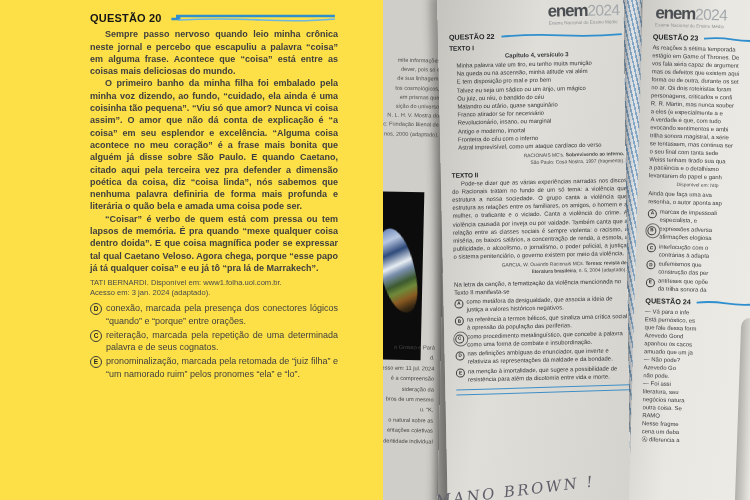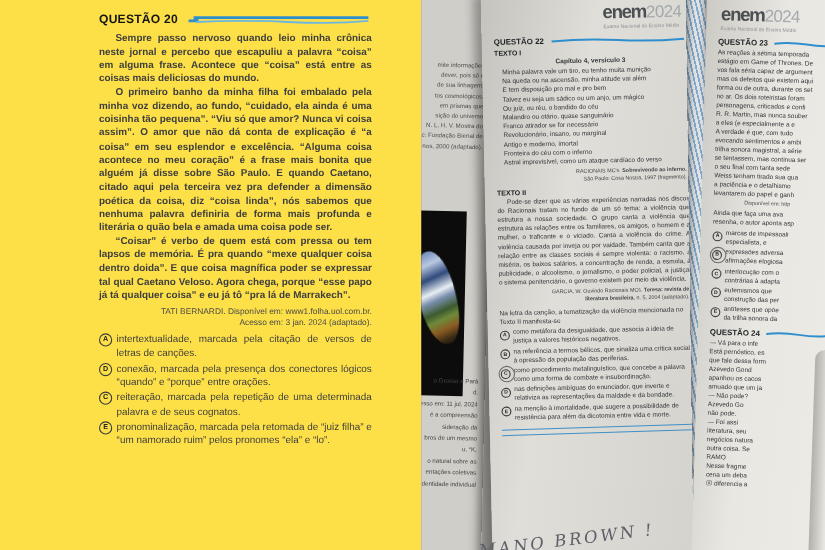--- a/index.html
+++ b/index.html
@@ -7,21 +7,21 @@
        font-family:"Liberation Sans",sans-serif;}
   .stage{position:relative;width:750px;height:500px;overflow:hidden;}
 
   
   .doc{position:absolute;left:0;top:0;width:383px;height:500px;background:#fde047;color:#3e3e3e;}
   .doc-inner{position:absolute;left:90px;top:12px;width:248px;font-size:9px;line-height:12.3px;text-align:justify;}
   .doc-title-row{display:flex;align-items:center;gap:6px;margin-bottom:4px;}
   .doc-title{font-weight:bold;font-size:11px;color:#161616;letter-spacing:.2px;white-space:nowrap;}
   .doc-squiggle{flex:1;height:8px;}
   .doc p{margin:0;text-indent:15px;font-weight:bold;}
-  .doc-source{text-align:right;font-size:7.6px;line-height:10px;color:#4a4a4a;margin:4px 0 2px;}
+  .doc-source{text-align:left;font-size:7.6px;line-height:10px;color:#4a4a4a;margin:4px 0 2px;}
   .doc-stem{margin-top:5px;text-indent:0;}
   .opts{margin-top:4px;}
   .opt-row{display:flex;margin-bottom:2px;}
   .opt-letter{width:10px;height:10px;border:1px solid #3c3c3c;border-radius:50%;display:inline-flex;
       align-items:center;justify-content:center;font-size:6.5px;font-weight:bold;flex:none;
       margin:1px 4px 0 0;color:#222;position:relative;background:transparent;}
   .opt-text{flex:1;}
 
   
   .photo{position:absolute;left:383px;top:0;width:367px;height:500px;background:#a3a19d;overflow:hidden;
@@ -105,24 +105,20 @@
           <p>Sempre passo nervoso quando leio minha crônica neste jornal e percebo que escapuliu a palavra “coisa” em alguma frase. Acontece que “coisa” está entre as coisas mais deliciosas do mundo.</p>
           <p>O primeiro banho da minha filha foi embalado pela minha voz dizendo, ao fundo, “cuidado, ela ainda é uma coisinha tão pequena”. “Viu só que amor? Nunca vi coisa assim”. O amor que não dá conta de explicação é “a coisa” em seu esplendor e excelência. “Alguma coisa acontece no meu coração” é a frase mais bonita que alguém já disse sobre São Paulo. E quando Caetano, citado aqui pela terceira vez pra defender a dimensão poética da coisa, diz “coisa linda”, nós sabemos que nenhuma palavra definiria de forma mais profunda e literária o quão bela e amada uma coisa pode ser.</p>
           <p>“Coisar” é verbo de quem está com pressa ou tem lapsos de memória. É pra quando “mexe qualquer coisa dentro doida”. E que coisa magnífica poder se expressar tal qual Caetano Veloso. Agora chega, porque “esse papo já tá qualquer coisa” e eu já tô “pra lá de Marrakech”.</p>
         </div>
       <div class="doc-source">
         <div>TATI BERNARDI. Disponível em: www1.folha.uol.com.br.</div>
         <div>Acesso em: 3 jan. 2024 (adaptado).</div>
       </div>
       <div class="opts" id="p20-options">
           <div class="opt-row">
-          <span class="opt-letter">A</span>
-          <span class="opt-text">intertextualidade, marcada pela citação de versos de letras de canções.</span>
-        </div>
-          <div class="opt-row">
           <span class="opt-letter">D</span>
           <span class="opt-text">conexão, marcada pela presença dos conectores lógicos “quando” e “porque” entre orações.</span>
         </div>
           <div class="opt-row">
           <span class="opt-letter">C</span>
           <span class="opt-text">reiteração, marcada pela repetição de uma determinada palavra e de seus cognatos.</span>
         </div>
           <div class="opt-row">
           <span class="opt-letter">E</span>
           <span class="opt-text">pronominalização, marcada pela retomada de “juiz filha” e “um namorado ruim” pelos pronomes “ela” e “lo”.</span>

